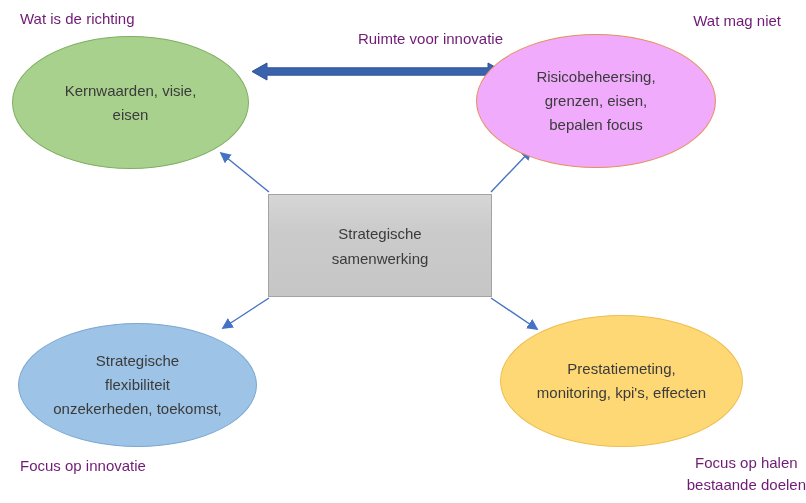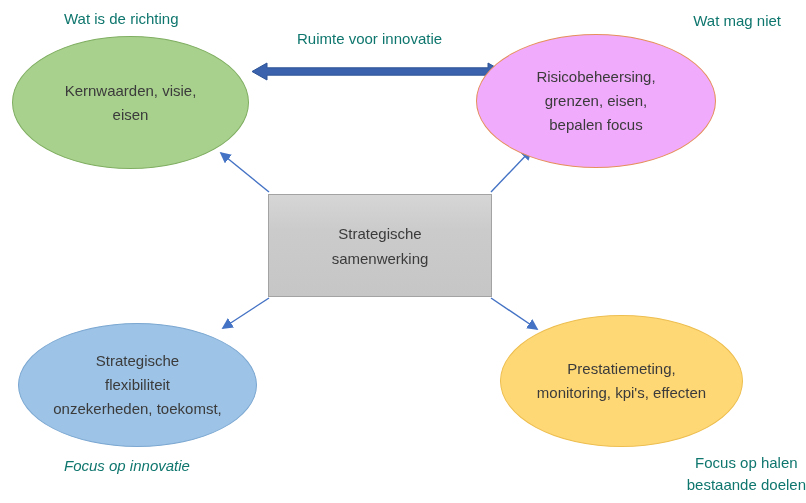--- a/index.html
+++ b/index.html
@@ -13,28 +13,27 @@
     width: 806px;
     height: 503px;
     background: #ffffff;
     overflow: hidden;
     color: #3b3b3b;
   }
   .label {
     position: absolute;
     font-size: 15px;
     line-height: 22px;
-    color: #0f766e;
+    color: #701a75;
     white-space: nowrap;
-    margin-left: 44px;
   }
   .label-top-left   { left: 20px;  top: 8px; }
   .label-top-right  { right: 25px; top: 10px; text-align: left; }
-  .label-arrow      { left: 253px; top: 28px; width: 250px; text-align: left; }
-  .label-bottom-left{ left: 20px;  top: 455px; font-style: italic; }
+  .label-arrow      { left: 253px; top: 28px; width: 250px; text-align: right; }
+  .label-bottom-left{ left: 20px;  top: 455px; }
   .label-bottom-right {
     right: 0; top: 452px;
     text-align: center; white-space: normal; line-height: 22px;
   }
   .label-bottom-right .line { display: block; }
 
   .ellipse {
     position: absolute;
     border-radius: 50%;
     display: flex;

